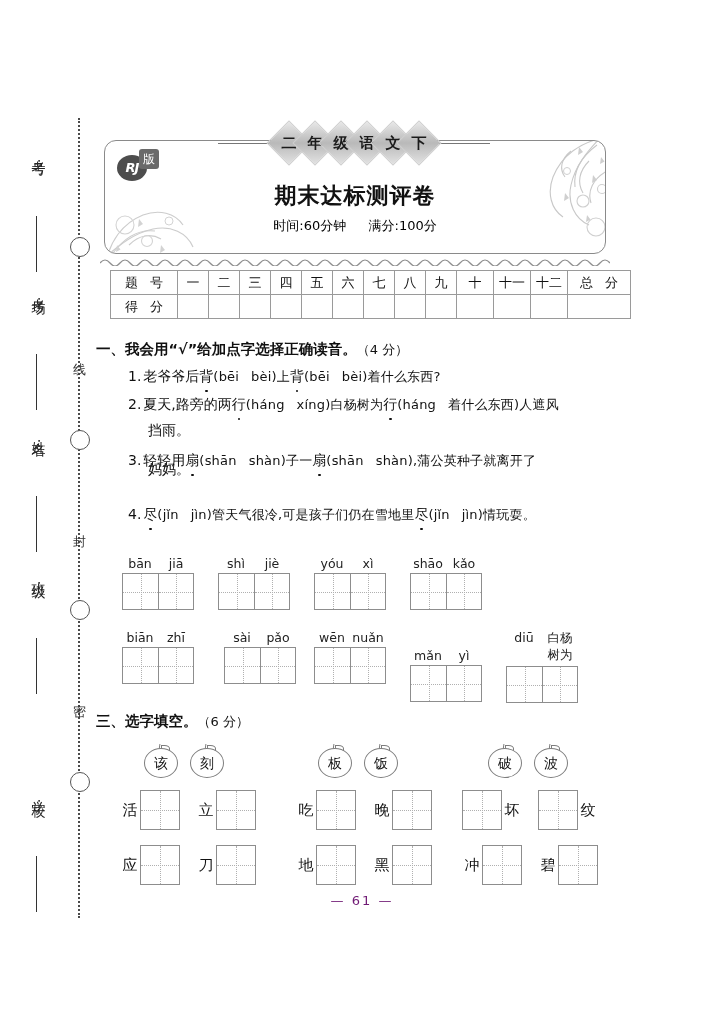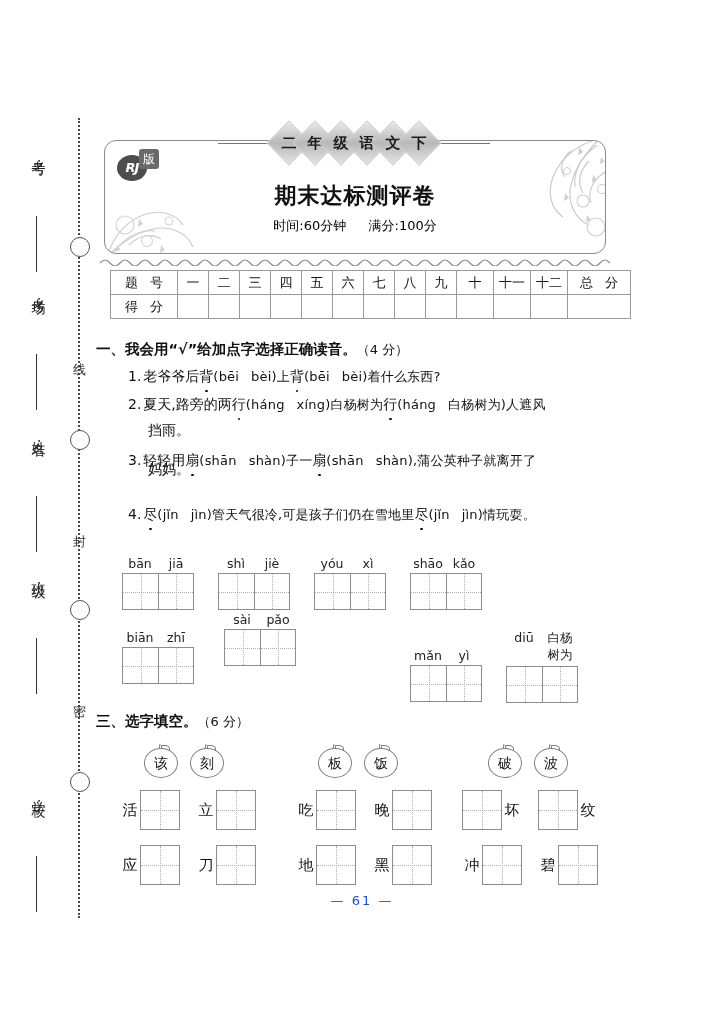--- a/index.html
+++ b/index.html
@@ -346,21 +346,21 @@
   }
   .fill-char { width: 20px; text-align: center; }
 
   
   .page-num {
     position: absolute;
     left: 0; top: 893px;
     width: 724px;
     text-align: center;
     font-size: 13px;
-    color: #1d4ed8;
+    color: #701a75;
     letter-spacing: 2px;
   }
 </style>
 </head>
 <body>
 
 <div class="page">
 
   <div class="seal-col">
     <div class="seal-dotted"></div>
@@ -508,21 +508,21 @@
 
   <div class="sec-title" style="left:96px; top:340px;">
     <span>一、我会用“√”给加点字选择正确读音。</span><span class="pts">（4 分）</span>
   </div>
 
   <div class="q-line" style="left:128px; top:366px;">
     <span class="num">1.</span><span>老爷爷后</span><span class="dotted-char">背</span><span class="py">(bēi</span><span class="sp"></span><span class="py">bèi)上</span><span class="dotted-char">背</span><span class="py">(bēi</span><span class="sp"></span><span class="py">bèi)着什么东西?</span>
   </div>
 
   <div class="q-line" style="left:128px; top:394px;">
-    <span class="num">2.</span><span>夏天,路旁的两</span><span class="dotted-char">行</span><span class="py">(háng</span><span class="sp"></span><span class="py">xíng)白杨树为</span><span class="dotted-char">行</span><span class="py">(háng</span><span class="sp"></span><span class="py">白杨树为)人遮风</span>
+    <span class="num">2.</span><span>夏天,路旁的两</span><span class="dotted-char">行</span><span class="py">(háng</span><span class="sp"></span><span class="py">xíng)白杨树为</span><span class="dotted-char">行</span><span class="py">(háng</span><span class="sp"></span><span class="py">着什么东西)人遮风</span>
   </div>
   <div class="q-line" style="left:148px; top:420px;">挡雨。</div>
 
   <div class="q-line" style="left:128px; top:450px;">
     <span class="num">3.</span><span>轻轻用</span><span class="dotted-char">扇</span><span class="py">(shān</span><span class="sp"></span><span class="py">shàn)子一</span><span class="dotted-char">扇</span><span class="py">(shān</span><span class="sp"></span><span class="py">shàn),蒲公英种子就离开了</span>
   </div>
   <div class="q-line" style="left:148px; top:459px;">妈妈。</div>
 
   <div class="q-line" style="left:128px; top:504px;">
     <span class="num">4.</span><span class="dotted-char">尽</span><span class="py">(jǐn</span><span class="sp"></span><span class="py">jìn)管天气很冷,可是孩子们仍在雪地里</span><span class="dotted-char">尽</span><span class="py">(jǐn</span><span class="sp"></span><span class="py">jìn)情玩耍。</span>
@@ -573,24 +573,34 @@
   <div class="pinyin-group" style="left:122px; top:630px;">
     <div class="py-row">
       <span>biān</span>
       <span>zhī</span>
     </div>
     <div class="tzg-pair">
         <div class="tzg"></div>
         <div class="tzg"></div>
       </div>
   </div>
-  <div class="pinyin-group" style="left:218px; top:612px;padding-left:6px;">
+  <div class="pinyin-group" style="left:218px; top:630px;padding-left:6px;">
     <div class="py-row">
       <span>sài</span>
       <span>pǎo</span>
+    </div>
+    <div class="tzg-pair">
+        <div class="tzg"></div>
+        <div class="tzg"></div>
+      </div>
+  </div>
+  <div class="pinyin-group" style="left:314px; top:630px;">
+    <div class="py-row">
+      <span>wēn</span>
+      <span>nuǎn</span>
     </div>
     <div class="tzg-pair">
         <div class="tzg"></div>
         <div class="tzg"></div>
       </div>
   </div>
   <div class="pinyin-group" style="left:410px; top:648px;">
     <div class="py-row">
       <span>mǎn</span>
       <span>yì</span>

